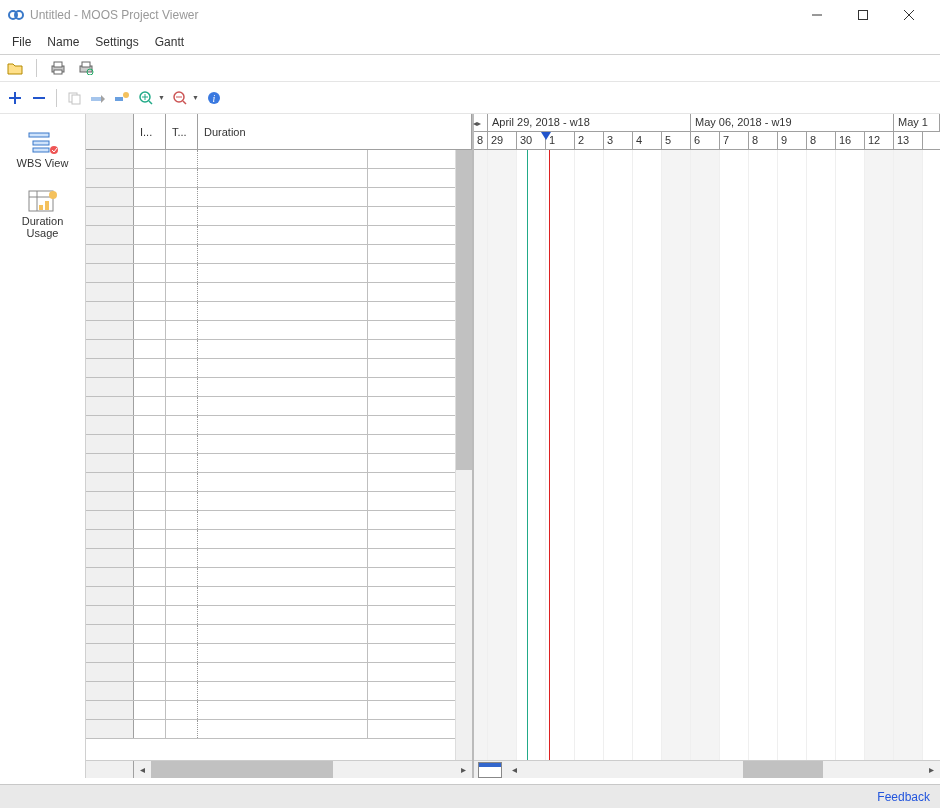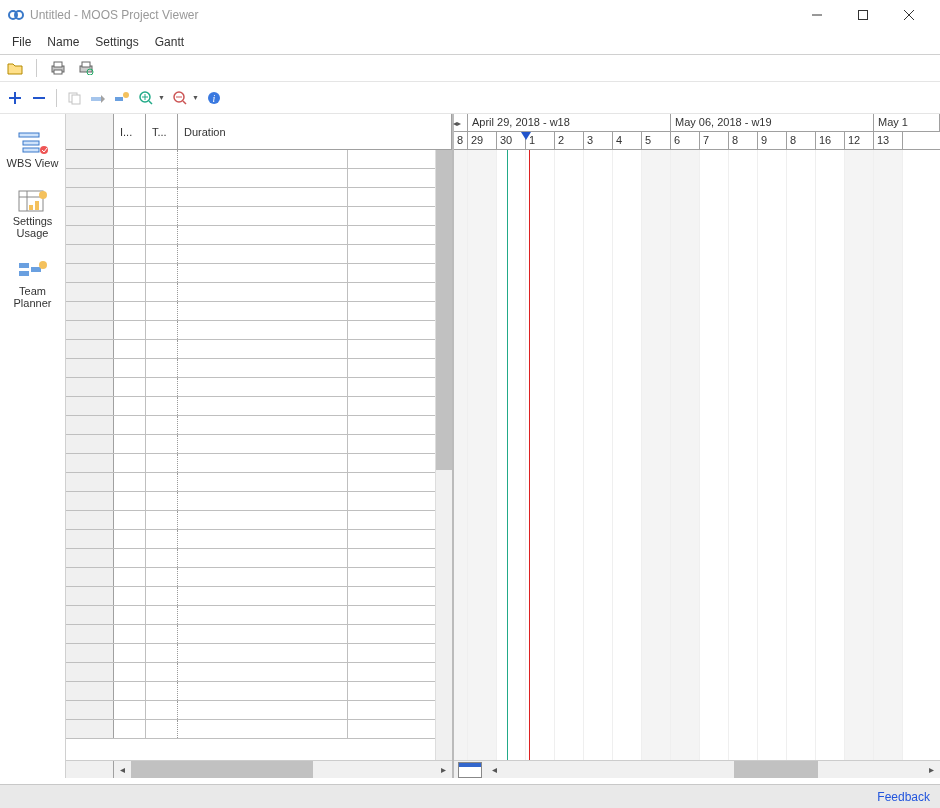--- a/index.html
+++ b/index.html
@@ -13,21 +13,21 @@
 .menubar .menu-item { padding: 3px 8px; cursor: default; }
 .toolbar1 { height: 28px; border-top: 1px solid #d0d0d0; border-bottom: 1px solid #e5e5e5; display: flex; align-items: center; padding: 0 6px; gap: 10px; }
 .tool-icon { width: 18px; height: 18px; display: inline-flex; align-items: center; justify-content: center; }
 .tool-sep { width: 1px; height: 18px; background: #ccc; margin: 0 2px; }
 .toolbar2 { height: 32px; border-bottom: 1px solid #e5e5e5; display: flex; align-items: center; padding: 0 6px; gap: 6px; }
 .combo { display: flex; align-items: center; border: 1px solid #a9a9a9; height: 22px; width: 170px; background: #fff; padding: 0 4px; justify-content: space-between; }
 .combo .chev { font-size: 10px; color: #555; }
 .dropdown-arrow { font-size: 7px; color: #555; margin-left: -3px; }
 
 .main { display: flex; height: 664px; }
-.sidebar { width: 66px; background: #fff; border-right: 1px solid #d0d0d0; padding-top: 12px; display: flex; flex-direction: column; align-items: center; gap: 10px; }
+.sidebar { width: 86px; background: #fff; border-right: 1px solid #d0d0d0; padding-top: 12px; display: flex; flex-direction: column; align-items: center; gap: 10px; }
 .view-btn { width: 68px; display: flex; flex-direction: column; align-items: center; padding: 4px 2px; border: 1px solid transparent; text-align: center; line-height: 1.1; font-size: 11px; cursor: default; }
 .view-btn.active { border: 1px solid #3399ff; background: #e5f1fb; }
 .view-btn .vicon { width: 32px; height: 24px; margin-bottom: 2px; }
 
 .workarea { flex: 1; display: flex; position: relative; }
 .leftpane { width: 388px; display: flex; flex-direction: column; border-right: 2px solid #bbb; }
 .grid-header { height: 36px; display: flex; border-bottom: 1px solid #a0a0a0; background: #fff; }
 .row-num-col { width: 48px; border-right: 1px solid #a0a0a0; background: #f0f0f0; }
 .col-head { border-right: 1px solid #a0a0a0; display: flex; align-items: center; padding: 0 6px; font-size: 11px; color: #333; background: #fff; }
 .grid-body { flex: 1; position: relative; overflow: hidden; }
@@ -195,30 +195,21 @@
     </div>
     <div class="view-btn">
       <span class="vicon"><svg width="32" height="24">
             <rect x="2" y="2" width="24" height="20" fill="#fff" stroke="#888"></rect>
             <line x1="2" y1="8" x2="26" y2="8" stroke="#888"></line>
             <line x1="10" y1="2" x2="10" y2="22" stroke="#888"></line>
             <rect x="12" y="16" width="4" height="5" fill="#f4c15d"></rect>
             <rect x="18" y="12" width="4" height="9" fill="#f4c15d"></rect>
             <circle cx="26" cy="6" r="4" fill="#f4c15d"></circle>
           </svg></span>
-      <span>Settings Usage</span>
-    </div>
-    <div class="view-btn">
-      <span class="vicon"><svg width="32" height="24">
-            <rect x="2" y="4" width="10" height="5" fill="#6aa0e0"></rect>
-            <rect x="2" y="12" width="10" height="5" fill="#6aa0e0"></rect>
-            <rect x="14" y="8" width="10" height="5" fill="#6aa0e0"></rect>
-            <circle cx="26" cy="6" r="4" fill="#f4c15d"></circle>
-          </svg></span>
-      <span>Team Planner</span>
+      <span>Duration Usage</span>
     </div>
   </div>
 
   <div class="workarea">
 
     <div class="leftpane">
       <div class="grid-header">
         <div class="row-num-col"></div>
         <div class="col-head" style="width:32px">I...</div>
         <div class="col-head" style="width:32px">T...</div>

